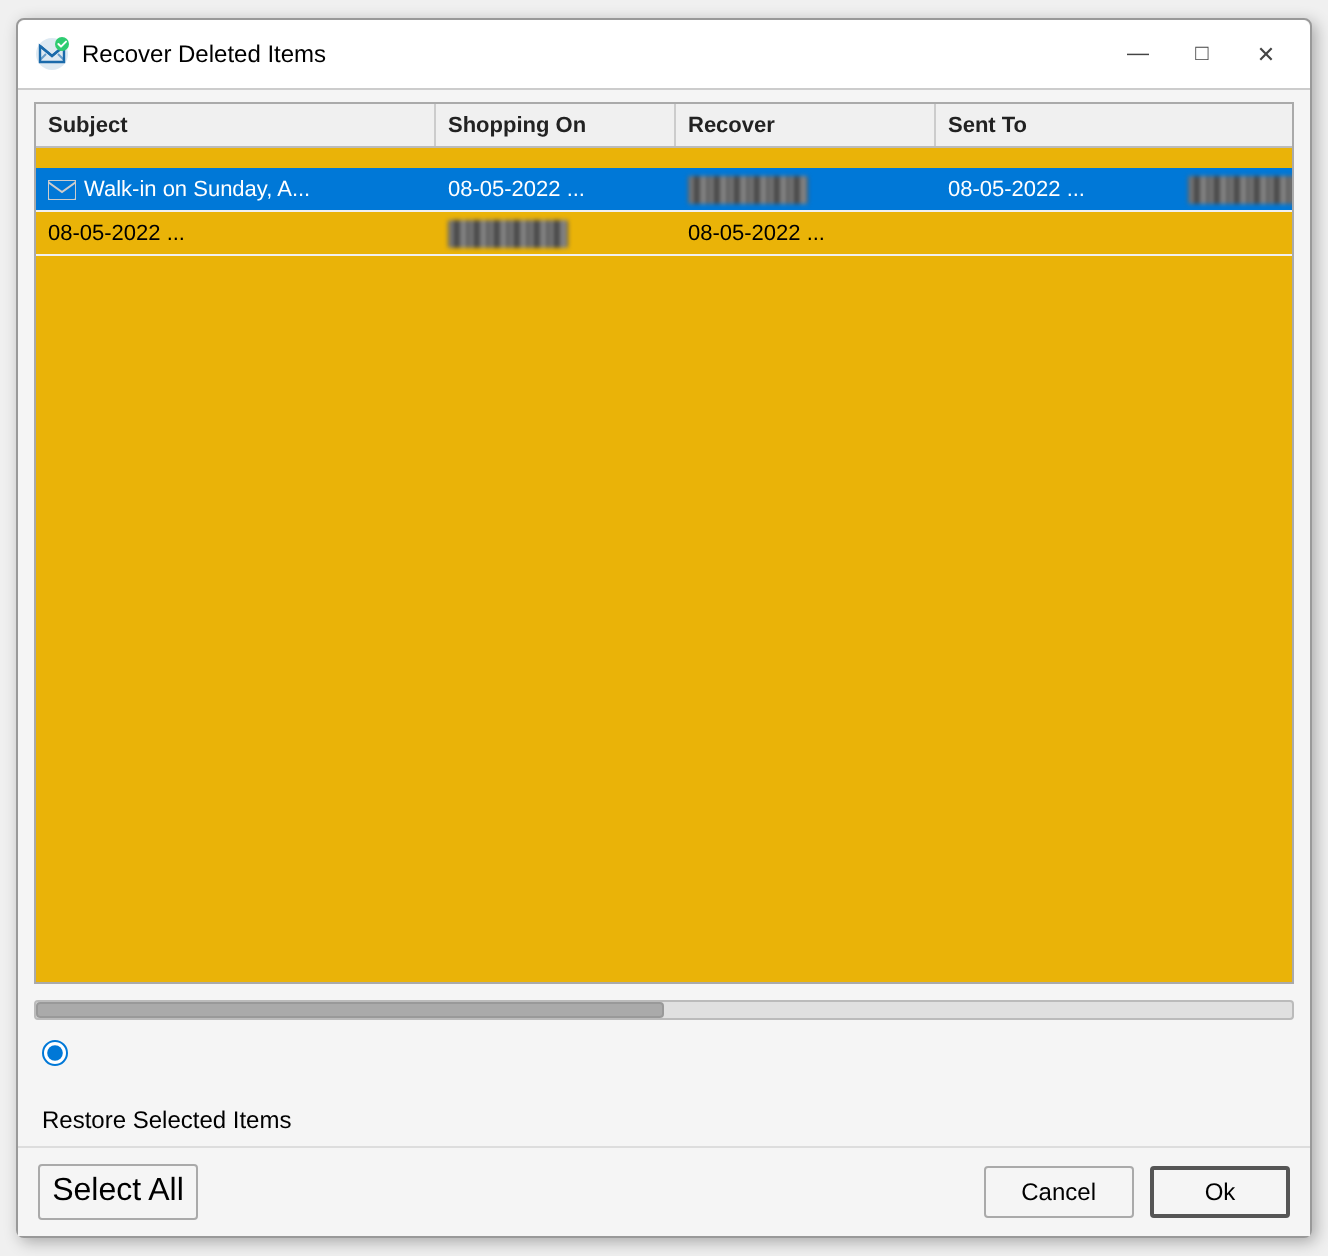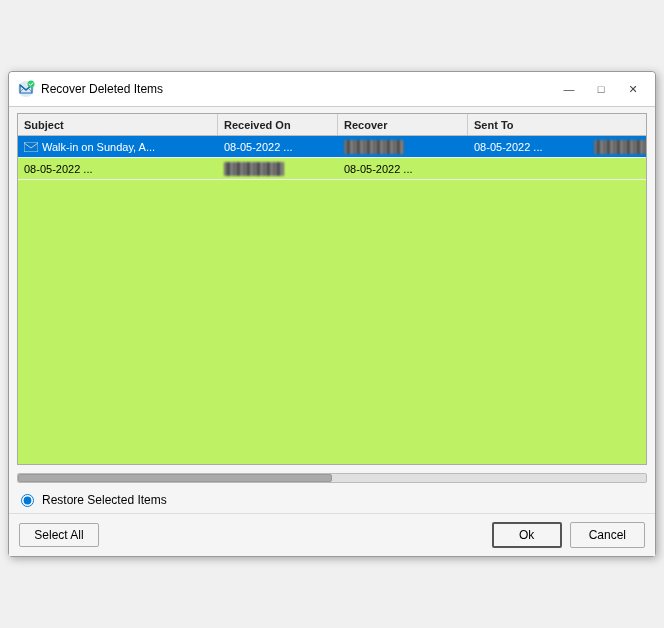--- a/index.html
+++ b/index.html
@@ -8,21 +8,21 @@
       font-size: 12px;
       background: #f0f0f0;
       display: flex;
       align-items: center;
       justify-content: center;
       width: 664px;
       height: 628px;
     }
     .window {
       width: 648px;
-      height: 486px;
+      height: 610px;
       background: #f5f5f5;
       border: 1px solid #999;
       border-radius: 4px;
       display: flex;
       flex-direction: column;
       box-shadow: 2px 2px 8px rgba(0,0,0,0.3);
     }
     .title-bar {
       background: #ffffff;
       border-bottom: 1px solid #ccc;
@@ -71,21 +71,21 @@
       flex-direction: column;
       flex: 1;
       overflow: hidden;
     }
 
     .list-container {
       flex: 1;
       display: flex;
       flex-direction: column;
       overflow: hidden;
-      background: #bef264;
+      background: #eab308;
       margin: 6px 8px 4px 8px;
       border: 1px solid #aaa;
     }
 
     .list-header {
       display: grid;
       grid-template-columns: 200px 120px 130px 120px 80px;
       background: #f0f0f0;
       border-bottom: 1px solid #bbb;
       min-height: 22px;
@@ -102,20 +102,21 @@
       user-select: none;
       white-space: nowrap;
       overflow: hidden;
     }
     .list-header-cell:last-child { border-right: none; }
 
     .list-body {
       flex: 1;
       overflow-y: auto;
       overflow-x: hidden;
+      margin-top: 10px;
     }
 
     .list-row {
       display: grid;
       grid-template-columns: 200px 120px 130px 120px 80px;
       min-height: 22px;
       cursor: pointer;
       border-bottom: 1px solid #f0f0f0;
     }
     .list-row.selected {
@@ -188,25 +189,26 @@
     }
 
     .options-section {
       padding: 6px 12px;
       display: flex;
       flex-direction: column;
       gap: 4px;
     }
     .radio-label {
       display: flex;
-      align-items: flex-end;
-      gap: 8px;
+      align-items: flex-start;
+      gap: 20px;
       font-size: 12px;
       color: #000;
       cursor: pointer;
+      flex-direction: column;
     }
     .radio-input {
       cursor: pointer;
       accent-color: #0078d7;
     }
 
     .footer {
       padding: 8px 10px;
       display: flex;
       align-items: center;
@@ -228,21 +230,21 @@
       cursor: pointer;
       min-width: 70px;
       color: #000;
     }
     .btn.primary {
       background: #f5f5f5;
       border: 2px solid #555;
     }
     .btn-select-all {
       padding: 4px 0;
-      font-size: 12px;
+      font-size: 16px;
       background: #f5f5f5;
       border: 1px solid #aaa;
       border-radius: 2px;
       cursor: pointer;
       min-width: 80px;
       color: #000;
     }
   </style>
 </head>
 <body>
@@ -268,21 +270,21 @@
       <button class="title-btn close">✕</button>
     </div>
   </div>
 
   <div class="content">
 
     <div class="list-container">
 
       <div class="list-header">
         <div class="list-header-cell">Subject</div>
-        <div class="list-header-cell">Received On</div>
+        <div class="list-header-cell">Shopping On</div>
         <div class="list-header-cell">Recover</div>
         <div class="list-header-cell">Sent To</div>
       </div>
 
       <div class="list-body">
 
         <div class="list-row selected">
           <div class="list-cell cell-subject">
             <svg class="email-icon" viewBox="0 0 14 10" xmlns="http://www.w3.org/2000/svg">
               <rect x="0" y="0" width="14" height="10" rx="1" fill="none" stroke="#ccc" stroke-width="1"></rect>
@@ -323,19 +325,19 @@
         <input type="radio" name="action" class="radio-input" checked="" style="">
         <span>Restore Selected Items</span>
       </label>
     </div>
 
     <div class="footer">
       <div class="footer-left">
         <button class="btn-select-all">Select All</button>
       </div>
       <div class="footer-right">
+        <button class="btn">Cancel</button>
         <button class="btn primary">Ok</button>
-        <button class="btn">Cancel</button>
       </div>
     </div>
 
   </div>
 </div>
 
 </body></html>

